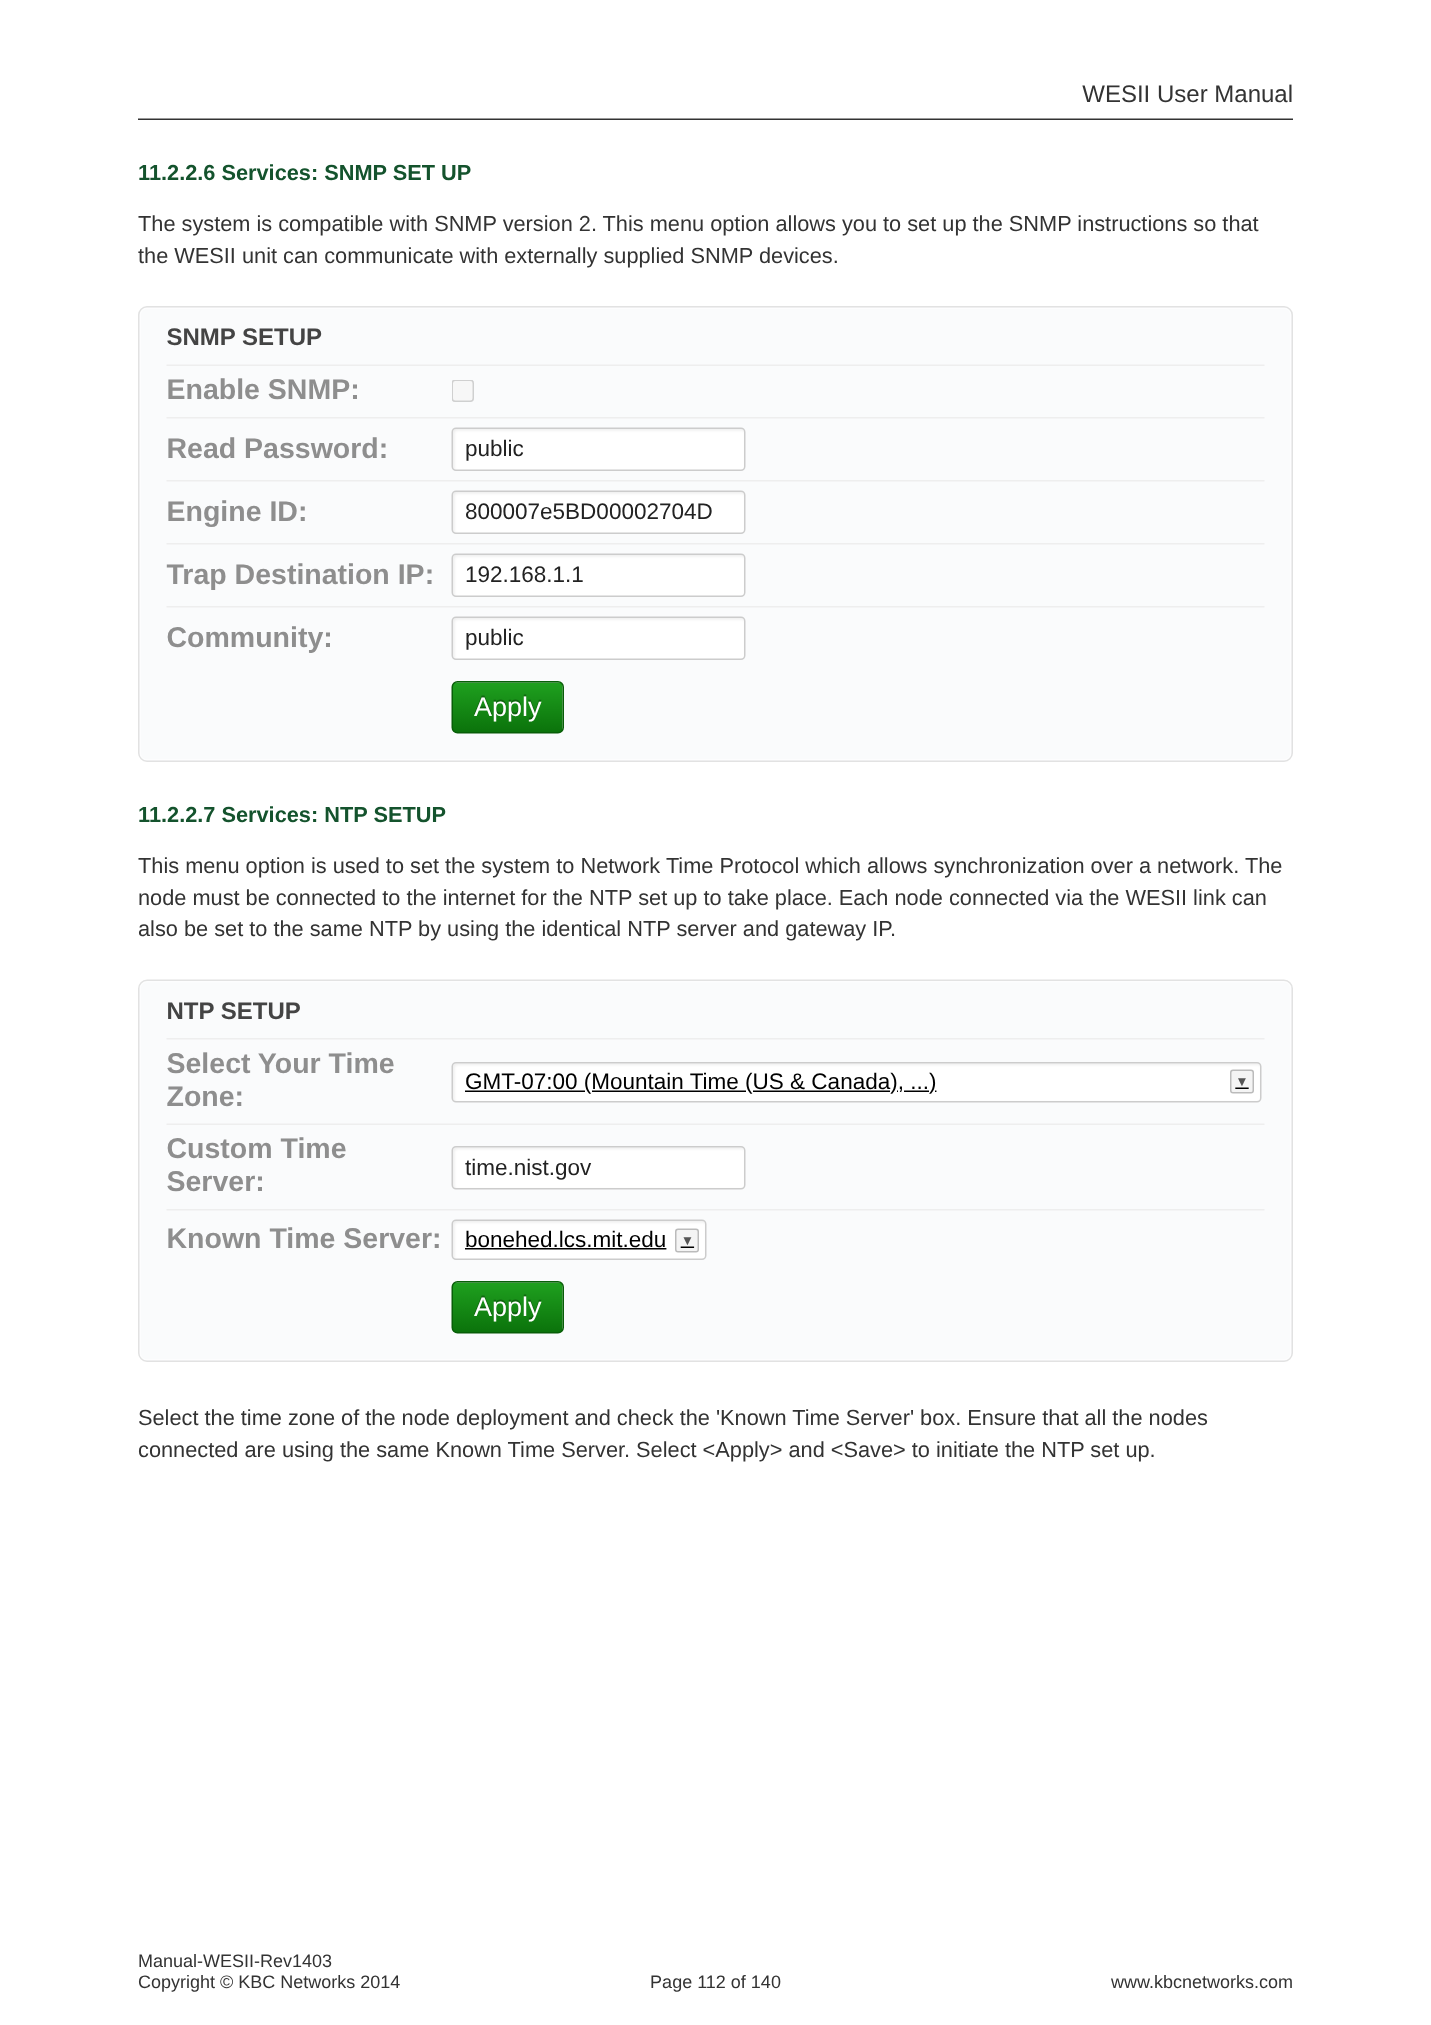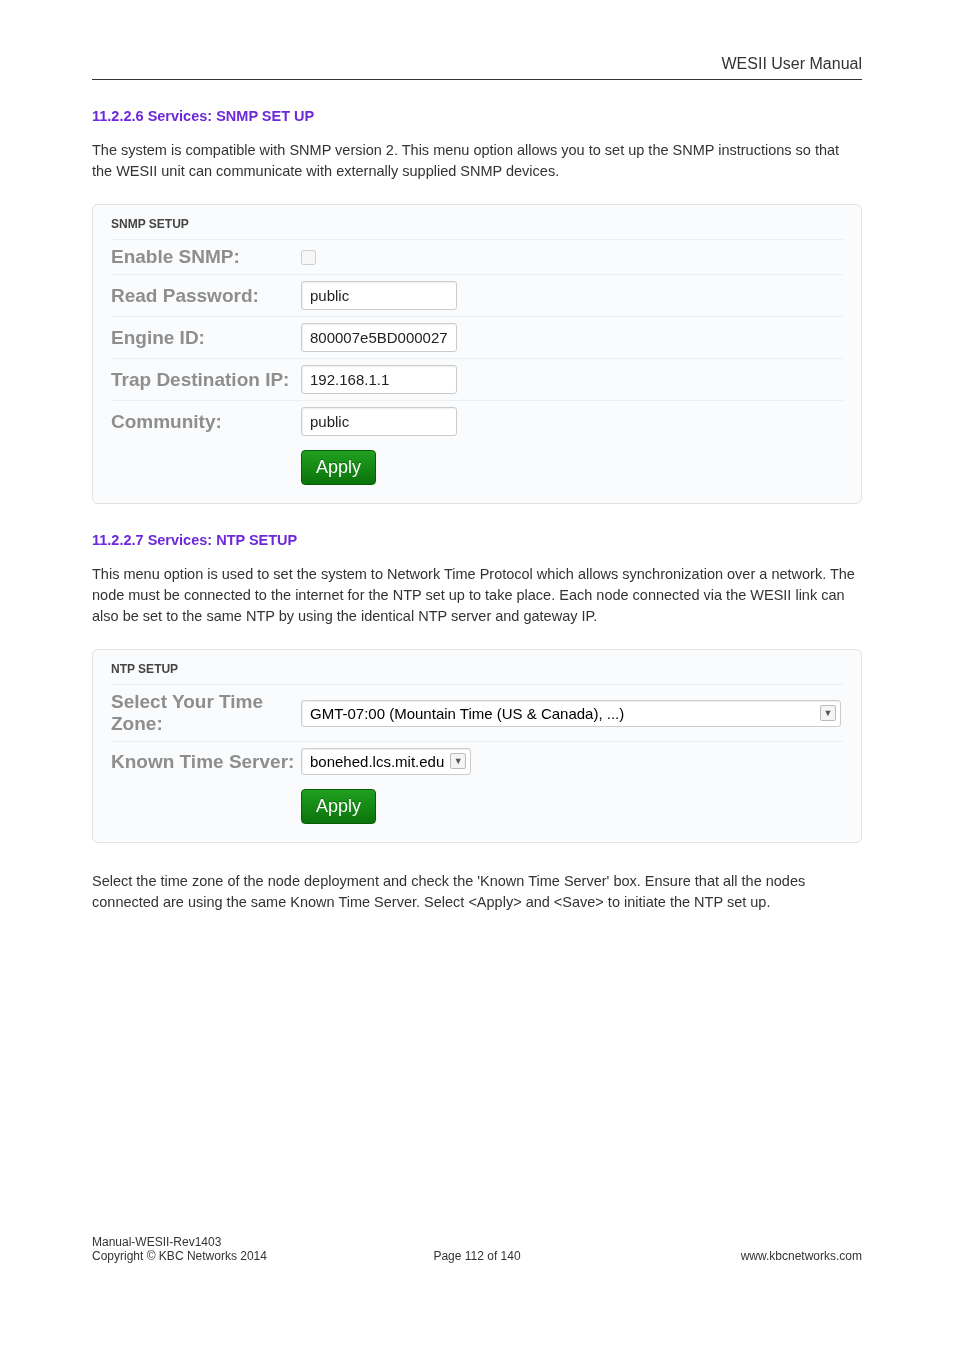--- a/index.html
+++ b/index.html
@@ -1,32 +1,32 @@
 <!DOCTYPE html>
 <html><head>
 <meta charset="utf-8">
 <style>
   * { box-sizing: border-box; margin: 0; padding: 0; }
   body { font-family: Verdana, Geneva, sans-serif; background: #fff; width: 954px; }
   .page { padding: 55px 92px 40px 92px; }
   .header-area { text-align: right; font-size: 16px; color: #333; padding-bottom: 6px; border-bottom: 1.5px solid #333; margin-bottom: 28px; }
-  .section-heading { font-weight: bold; font-size: 14.5px; color: #6d28d9; margin-bottom: 16px; }
+  .section-heading { font-weight: bold; font-size: 14.5px; color: #14532d; margin-bottom: 16px; }
   .body-para { font-size: 14.5px; color: #333; line-height: 1.45; margin-bottom: 22px; }
   .panel {
     border: 1px solid #e2e2e2;
     border-radius: 6px;
     background: #fafbfc;
     padding: 12px 18px 18px 18px;
     margin-bottom: 28px;
     box-shadow: inset 0 0 0 1px rgba(255,255,255,0.5);
   }
   .panel-title {
     font-family: Arial, Helvetica, sans-serif;
     font-weight: bold;
-    font-size: 12px;
+    font-size: 16px;
     color: #444;
     margin-bottom: 8px;
   }
   .form-row {
     display: flex;
     align-items: center;
     padding: 6px 0;
     border-top: 1px solid #eee;
   }
   .form-row:first-of-type { border-top: none; }
@@ -36,41 +36,42 @@
     font-size: 19px;
     color: #8e8e8e;
     font-weight: bold;
   }
   .form-control-wrap { flex: 1; }
   .text-input {
     font-family: Arial, sans-serif;
     font-size: 15px;
     color: #222;
     padding: 5px 8px;
-    width: 156px;
+    width: 196px;
     border: 1px solid #ccc;
     border-radius: 3px;
     background: #fff;
     box-shadow: inset 1px 1px 2px rgba(0,0,0,0.07);
   }
   .checkbox {
     width: 15px;
     height: 15px;
     vertical-align: middle;
   }
   .select-wrap {
     font-family: Arial, sans-serif;
     font-size: 15px;
     border: 1px solid #ccc;
     border-radius: 3px;
     background: #fff;
     display: inline-flex;
-    align-items: flex-start;
+    align-items: center;
     padding: 4px 4px 4px 8px;
     box-shadow: inset 1px 1px 2px rgba(0,0,0,0.07);
+    text-decoration: underline;
   }
   .select-wide { width: 540px; justify-content: space-between; }
   .select-narrow { }
   .select-arrow {
     margin-left: 6px;
     width: 16px; height: 16px;
     border: 1px solid #bbb;
     background: #f4f4f4;
     display: inline-flex;
     align-items: center; justify-content: center;
@@ -169,20 +170,26 @@
       <div class="form-label">Select Your Time Zone:</div>
       <div class="form-control-wrap">
         <span class="select-wrap select-wide">
           <span>GMT-07:00 (Mountain Time (US &amp; Canada), ...)</span>
           <span class="select-arrow">▼</span>
         </span>
       </div>
     </div>
 
 
+    <div class="form-row">
+      <div class="form-label">Custom Time Server:</div>
+      <div class="form-control-wrap">
+        <input type="text" class="text-input" value="time.nist.gov" style="">
+      </div>
+    </div>
 
     <div class="form-row">
       <div class="form-label">Known Time Server:</div>
       <div class="form-control-wrap">
         <span class="select-wrap select-narrow">
           <span>bonehed.lcs.mit.edu</span>
           <span class="select-arrow">▼</span>
         </span>
       </div>
     </div>

